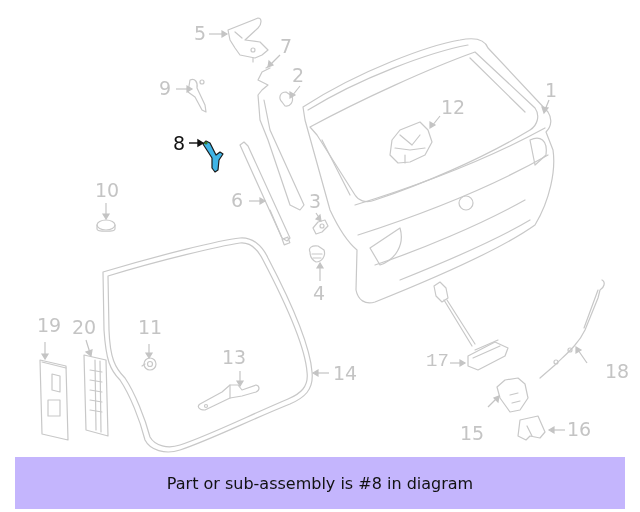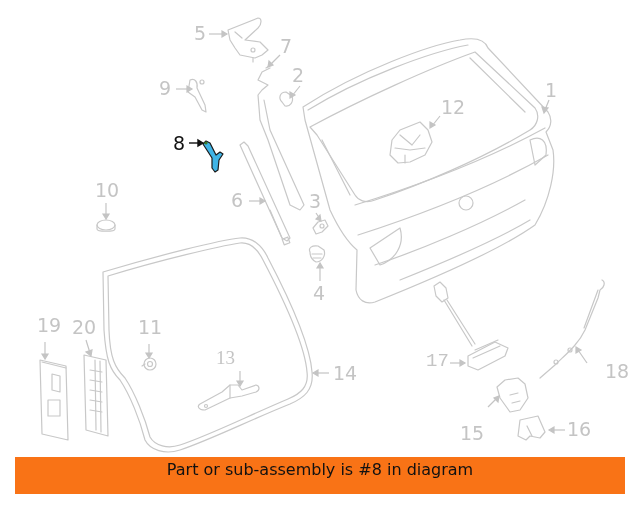--- a/index.html
+++ b/index.html
@@ -1,20 +1,20 @@
 <!DOCTYPE html>
 <html><head>
 <meta charset="utf-8">
 <style>
   html, body { margin: 0; padding: 0; background: #ffffff; }
   body { width: 640px; height: 512px; position: relative; overflow: hidden; font-family: "DejaVu Sans", sans-serif; }
   #diagram { position: absolute; left: 0; top: 0; width: 640px; height: 512px; }
   .callout { position: absolute; font-family: "DejaVu Sans", sans-serif; font-size: 19px; color: #c4c4c4; line-height: 1; }
   .callout.active { color: #111111; }
-  #banner { position: absolute; left: 15px; top: 457px; width: 610px; height: 37px; background: #f97316; text-align: center; font-family: "DejaVu Sans", sans-serif; font-size: 16px; line-height: 20px; color: #111111; padding-top: 3px; box-sizing: border-box; }
+  #banner { position: absolute; left: 15px; top: 457px; width: 610px; height: 52px; background: #c4b5fd; text-align: center; font-family: "DejaVu Sans", sans-serif; font-size: 16px; line-height: 20px; color: #111111; padding-top: 17px; box-sizing: border-box; }
   #banner div { white-space: nowrap; }
 </style>
 </head>
 <body>
 
 <svg id="diagram" viewBox="0 0 640 512" xmlns="http://www.w3.org/2000/svg">
   <g fill="none" stroke="#c8c8c8" stroke-width="1.2" stroke-linejoin="round" stroke-linecap="round">
 
     <g>
       <path d="M303,107 C360,70 430,45 460,40 C475,37 485,40 488,48 L548,112 C552,118 552,126 546,132 L553,150 C556,170 550,200 535,225 C500,250 430,280 375,302 C365,305 358,300 356,290 L357,250 C345,240 337,225 330,210 L305,120 Z"></path>
@@ -220,21 +220,21 @@
 <span class="callout" style="left:309px;top:192px;">3</span>
 <span class="callout" style="left:313px;top:284px;">4</span>
 <span class="callout" style="left:194px;top:24px;">5</span>
 <span class="callout" style="left:231px;top:191px;">6</span>
 <span class="callout" style="left:280px;top:37px;">7</span>
 <span class="callout active" style="left:173px;top:134px;">8</span>
 <span class="callout" style="left:159px;top:79px;">9</span>
 <span class="callout" style="left:95px;top:181px;">10</span>
 <span class="callout" style="left:138px;top:318px;">11</span>
 <span class="callout" style="left:441px;top:98px;">12</span>
-<span class="callout" style="left:216px;top:348px;font-family:Liberation Serif, serif;">13</span>
+<span class="callout" style="left:222px;top:348px;">13</span>
 <span class="callout" style="left:333px;top:364px;">14</span>
 <span class="callout" style="left:460px;top:406px;margin-top:18px;">15</span>
 <span class="callout" style="left:567px;top:420px;">16</span>
 <span class="callout" style="left:426px;top:352px;font-family:Liberation Mono, monospace;">17</span>
 <span class="callout" style="left:585px;top:362px;margin-left:20px;">18</span>
 <span class="callout" style="left:37px;top:316px;">19</span>
 <span class="callout" style="left:72px;top:318px;">20</span>
 
 <div id="banner">
   <div>Part or sub-assembly is #8 in diagram</div>

